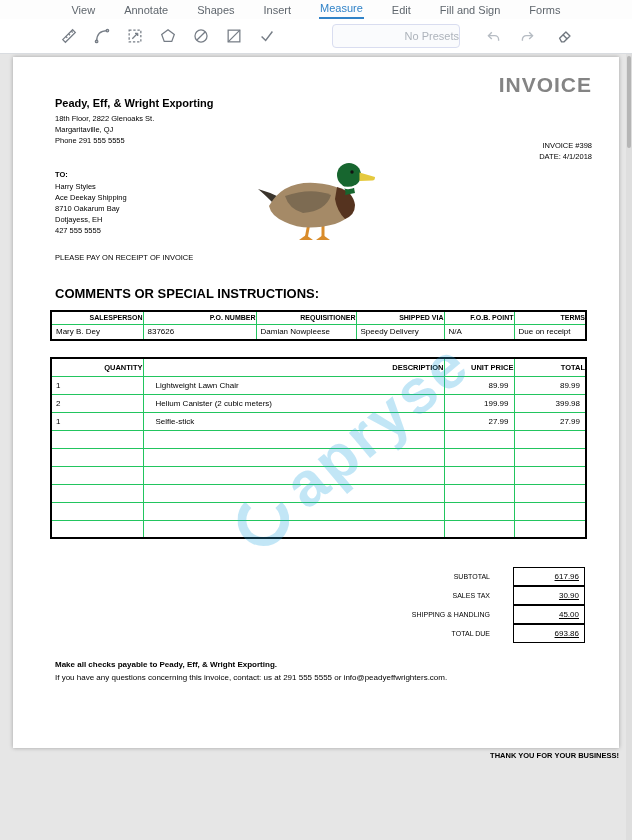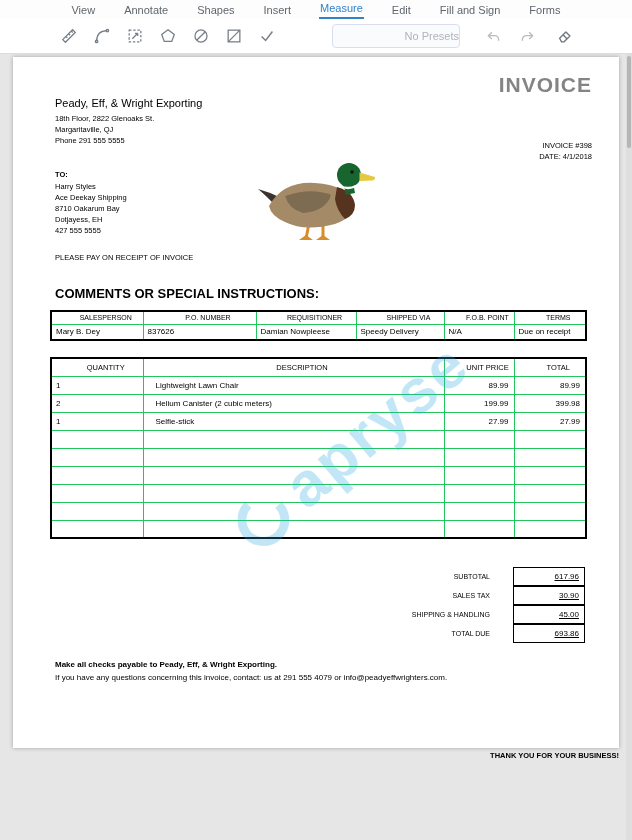--- a/index.html
+++ b/index.html
@@ -33,35 +33,35 @@
           background:#fff; box-shadow:0 0 4px rgba(0,0,0,.3); }
   .scroll-track { position:absolute; right:0; top:0; width:6px; height:100%;
                   background:#dedede; }
   .scroll-thumb { position:absolute; right:1px; top:2px; width:4px; height:92px;
                   background:#b5b5b5; border-radius:2px; }
 
   
   .abs { position:absolute; }
   .invoice-title { top:16px; right:27px; font-size:21px; font-weight:bold;
                    color:#848484; letter-spacing:1px; }
-  .company-name { left:42px; top:40px; font-size:11px; font-weight:normal; color:#000; }
+  .company-name { left:42px; top:40px; font-size:11px; font-weight:bold; color:#000; }
   .addr { left:42px; top:56px; font-size:7.5px; line-height:11px; color:#000; }
   .meta { top:84px; right:27px; font-size:7.5px; line-height:10.5px;
           text-align:right; color:#000; }
   .to-label { left:42px; top:113px; font-size:7.5px; font-weight:bold; }
   .to-lines { left:42px; top:124px; font-size:7.5px; line-height:11px; }
   .comments-label { left:42px; top:185px; font-size:13px; font-weight:bold;margin-top:44px; }
   .comments-text { left:42px; top:196px; font-size:7.5px; }
   .duck { left:240px; top:96px; }
 
   
   table { border-collapse:collapse; table-layout:fixed; position:absolute;
           left:37px; width:535px; background:transparent; }
   th, td { border:1px solid #22c55e; overflow:hidden; white-space:nowrap; }
-  th { font-size:7px; font-weight:normal; text-align:center;padding-left:17px; }
+  th { font-size:7px; font-weight:bold; text-align:right;padding-left:17px; }
   .info-table { top:253px; border:2px solid #000; }
   .info-table th { height:13px; }
   .info-table td { height:16px; font-size:8px; padding-left:4px; }
   .items-table { top:300px; border:2px solid #000; }
   .items-table th { height:18px; font-size:7.5px; }
   .items-table td { height:18px; font-size:8px; }
   .c-qty   { padding-left:4px; }
   .c-desc  { padding-left:12px; }
   .c-price, .c-total { text-align:right; padding-right:5px; }
 
@@ -331,21 +331,21 @@
       <div class="total-row" style="top:548px">
         <span class="tlabel">SHIPPING &amp; HANDLING</span>
         <span class="tbox">45.00</span>
       </div>
       <div class="total-row" style="top:567px">
         <span class="tlabel">TOTAL DUE</span>
         <span class="tbox">693.86</span>
       </div>
 
       <div class="abs foot1">Make all checks payable to Peady, Eff, &amp; Wright Exporting.</div>
-      <div class="abs foot2">If you have any questions concerning this invoice, contact: us at 291 555 4079 or info@peadyeffwrighters.com.</div>
+      <div class="abs foot2">If you have any questions concerning this invoice, contact: us at 291 555 5555 or info@peadyeffwrighters.com.</div>
       <div class="abs thanks">THANK YOU FOR YOUR BUSINESS!</div>
 
       <div class="watermark">
         <span class="wm-logo"></span>
         <span>apryse</span>
       </div>
 
     </div>
 
     <div class="scroll-track">

